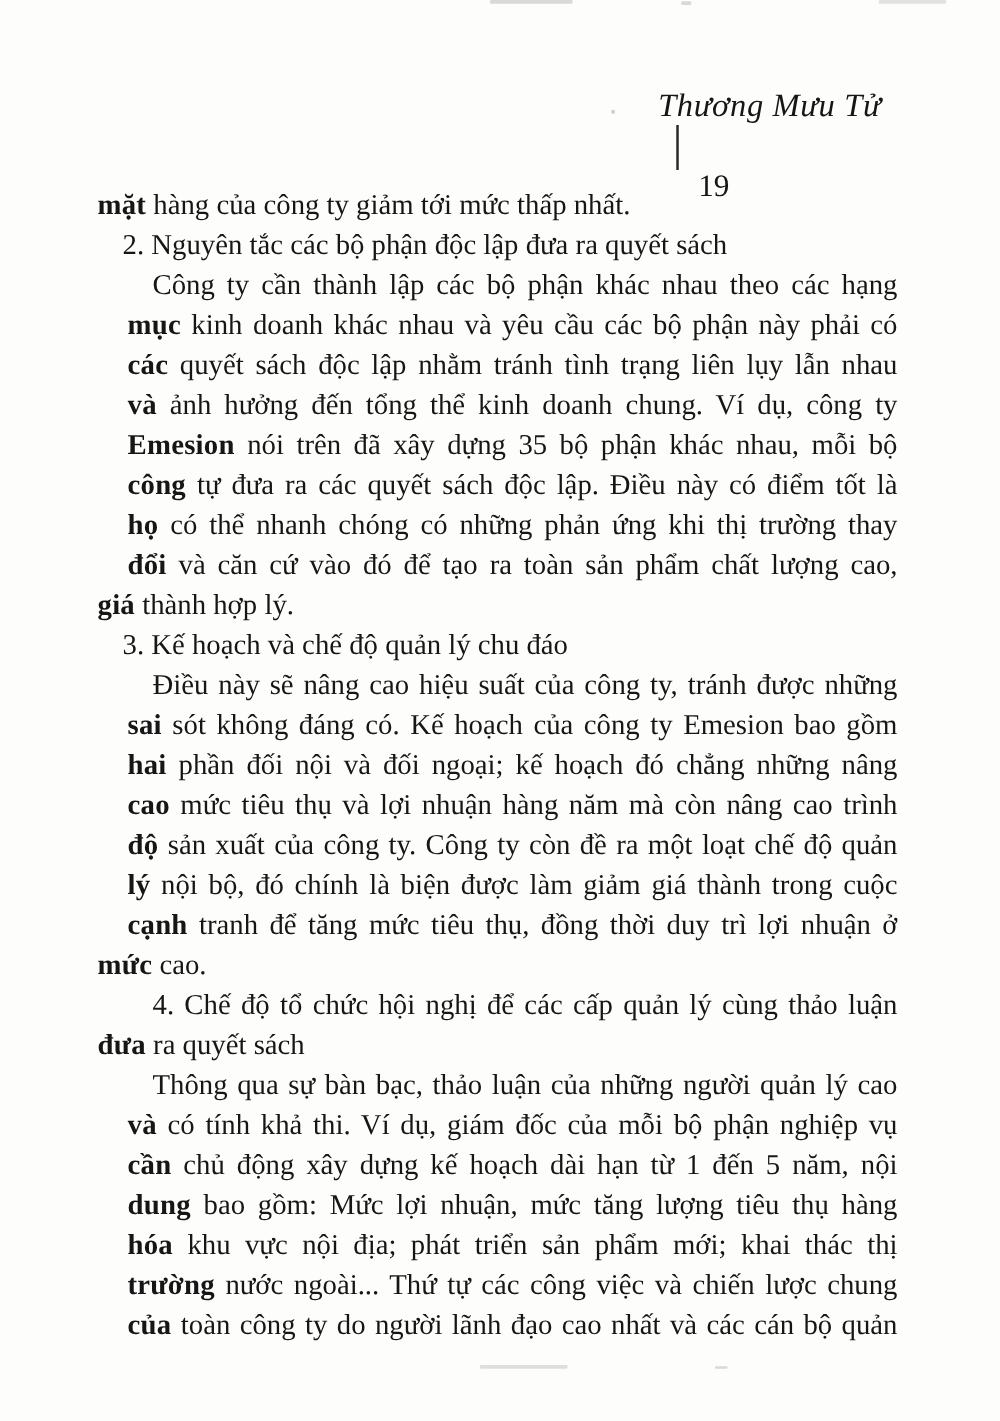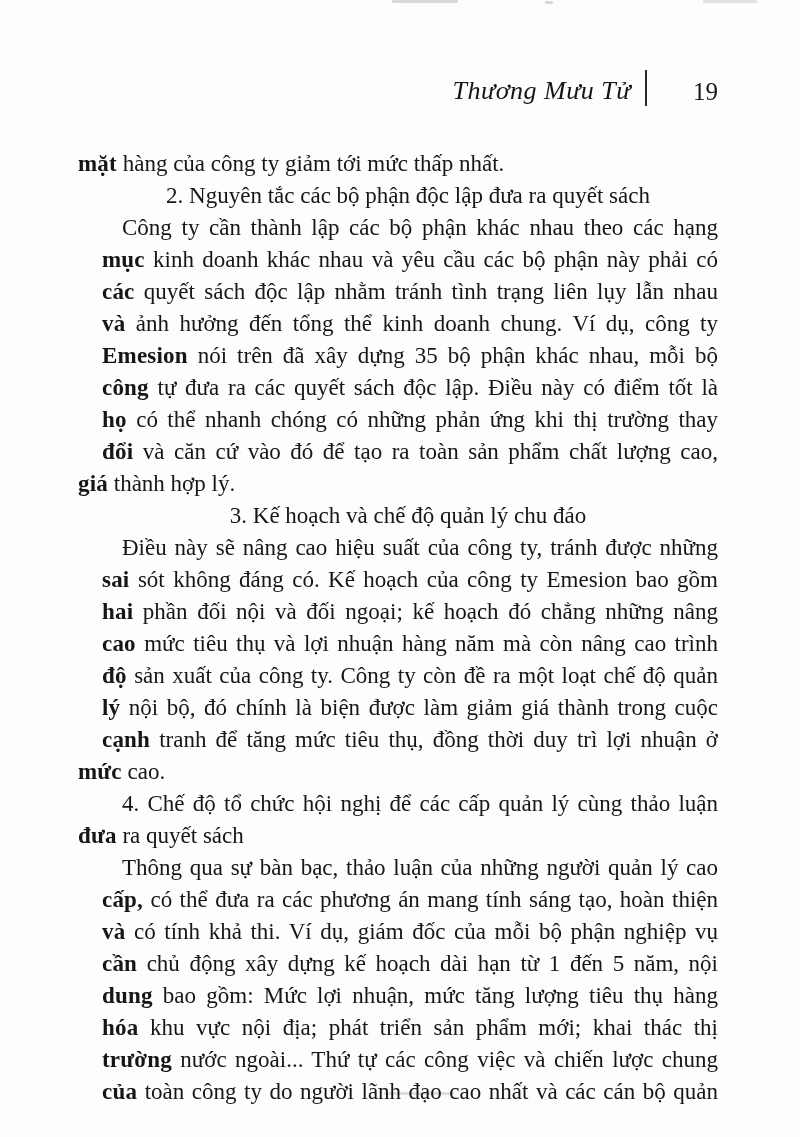--- a/index.html
+++ b/index.html
@@ -17,24 +17,25 @@
     position:relative;
     width:800px;height:1137px;
     background:var(--bg);
     color:var(--text);
   }
 
   
   .running-header{
     position:absolute;
     top:70px;
-    right:82px;
+    right:95px;
     display:flex;
-    align-items:flex-end;
+    align-items:flex-start;
     white-space:nowrap;
+    flex-direction:column;
   }
   .running-header .title{
     font-style:italic;
     font-size:26px;
     letter-spacing:0.5px;
   }
   .running-header .sep{
     display:inline-block;
     width:2px;height:36px;
     background:#2a2a2a;
@@ -62,21 +63,20 @@
   }
   .line.j{
     white-space:normal;
     text-align:justify;
     text-align-last:justify;
     overflow:hidden;
     margin-left:24px;
   }
   .line.indent{
     text-indent:20px;
-    text-align:center;
   }
   .line .fw{
     font-weight:bold;
     letter-spacing:0.2px;
   }
 
   
   .speck{
     position:absolute;
     background:#d9d9d9;
@@ -124,21 +124,20 @@
       <div class="line j"><span class="fw">sai</span><span class="rest"> sót không đáng có. Kế hoạch của công ty Emesion bao gồm</span></div>
       <div class="line j"><span class="fw">hai</span><span class="rest"> phần đối nội và đối ngoại; kế hoạch đó chẳng những nâng</span></div>
       <div class="line j"><span class="fw">cao</span><span class="rest"> mức tiêu thụ và lợi nhuận hàng năm mà còn nâng cao trình</span></div>
       <div class="line j"><span class="fw">độ</span><span class="rest"> sản xuất của công ty. Công ty còn đề ra một loạt chế độ quản</span></div>
       <div class="line j"><span class="fw">lý</span><span class="rest"> nội bộ, đó chính là biện được làm giảm giá thành trong cuộc</span></div>
       <div class="line j"><span class="fw">cạnh</span><span class="rest"> tranh để tăng mức tiêu thụ, đồng thời duy trì lợi nhuận ở</span></div>
       <div class="line"><span class="fw">mức</span><span class="rest"> cao.</span></div>
       <div class="line j indent"><span class="fw"></span><span class="rest">4. Chế độ tổ chức hội nghị để các cấp quản lý cùng thảo luận</span></div>
       <div class="line"><span class="fw">đưa</span><span class="rest"> ra quyết sách</span></div>
       <div class="line j indent"><span class="fw"></span><span class="rest">Thông qua sự bàn bạc, thảo luận của những người quản lý cao</span></div>
-      <div class="line j"><span class="fw">cấp,</span><span class="rest"> có thể đưa ra các phương án mang tính sáng tạo, hoàn thiện</span></div>
       <div class="line j"><span class="fw">và</span><span class="rest"> có tính khả thi. Ví dụ, giám đốc của mỗi bộ phận nghiệp vụ</span></div>
       <div class="line j"><span class="fw">cần</span><span class="rest"> chủ động xây dựng kế hoạch dài hạn từ 1 đến 5 năm, nội</span></div>
       <div class="line j"><span class="fw">dung</span><span class="rest"> bao gồm: Mức lợi nhuận, mức tăng lượng tiêu thụ hàng</span></div>
       <div class="line j"><span class="fw">hóa</span><span class="rest"> khu vực nội địa; phát triển sản phẩm mới; khai thác thị</span></div>
       <div class="line j"><span class="fw">trường</span><span class="rest"> nước ngoài... Thứ tự các công việc và chiến lược chung</span></div>
       <div class="line j"><span class="fw">của</span><span class="rest"> toàn công ty do người lãnh đạo cao nhất và các cán bộ quản</span></div>
     </main>
 
 </div>
 

